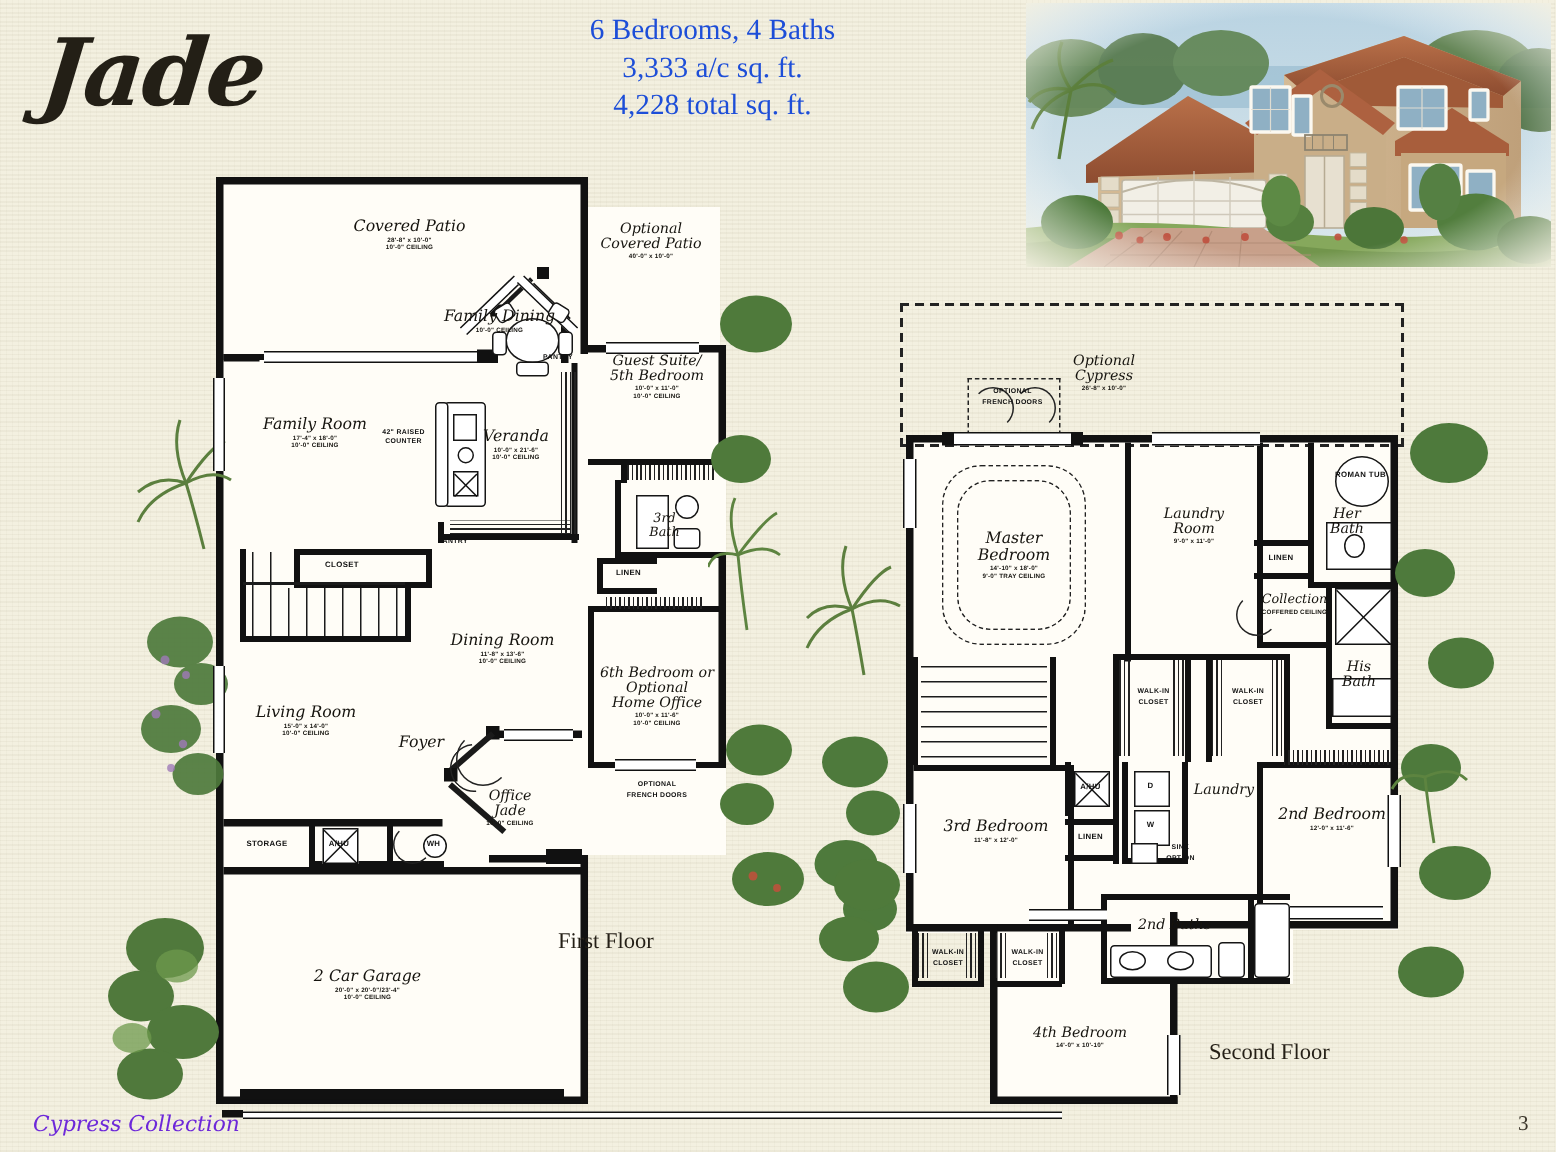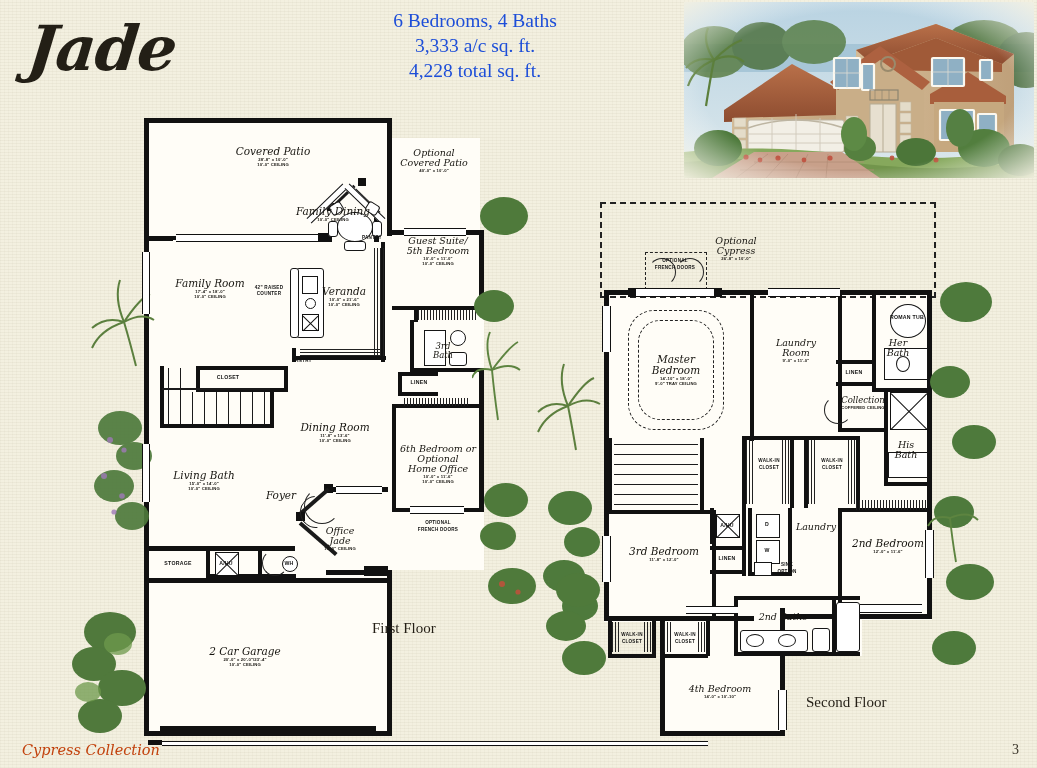--- a/index.html
+++ b/index.html
@@ -86,21 +86,21 @@
   .floorcap{
     position:absolute;z-index:9;
     font-family:"Liberation Serif", serif;
     font-size:15px;color:#241f16;white-space:nowrap;
   }
 
   
   #collection-label{
     position:absolute;left:22px;top:742px;z-index:9;
     font-family:"DejaVu Serif", serif;font-style:italic;
-    font-size:14.5px;color:#c2410c;
+    font-size:14.5px;color:#6d28d9;
   }
   #page-number{
     position:absolute;right:18px;top:742px;z-index:9;
     font-family:"Liberation Serif", serif;font-size:14px;color:#3a352a;
   }
   #footer-rule{position:absolute;left:148px;top:740px;width:560px;height:5px;z-index:8;}
 
   
   .fix{position:absolute;z-index:8;border:1.2px solid #161616;background:#fff;}
   .fix.oval{border-radius:50%;}
@@ -490,21 +490,21 @@
   <div class="nm xs">Bath</div>
 </div>
 
 <div class="rl" style="left:291px;top:422px;width:88px;">
   <div class="nm">Dining Room</div>
   <div class="dim">11'-8" x 13'-6"</div>
   <div class="dim">10'-0" CEILING</div>
 </div>
 
 <div class="rl" style="left:160px;top:470px;width:88px;">
-  <div class="nm">Living Bath</div>
+  <div class="nm">Living Room</div>
   <div class="dim">15'-0" x 14'-0"</div>
   <div class="dim">10'-0" CEILING</div>
 </div>
 
 <div class="rl" style="left:252px;top:490px;width:58px;">
   <div class="nm">Foyer</div>
 </div>
 
 <div class="rl" style="left:390px;top:444px;width:96px;">
   <div class="nm sm">6th Bedroom or</div>

